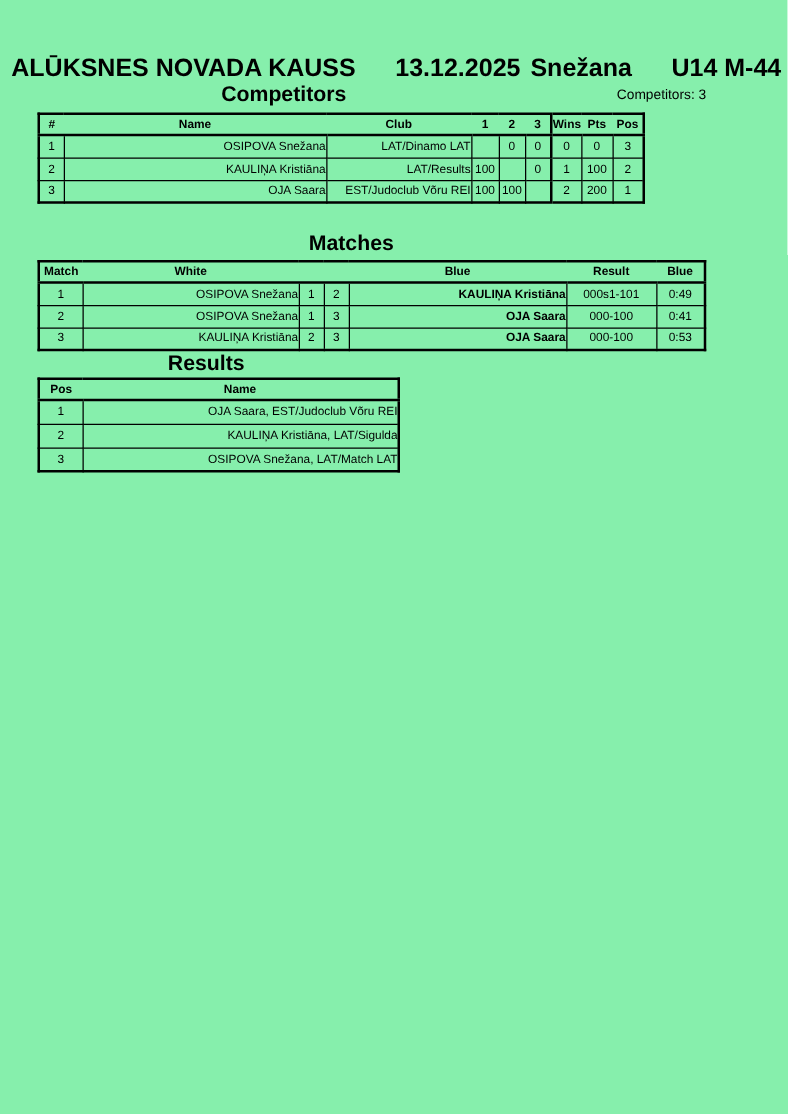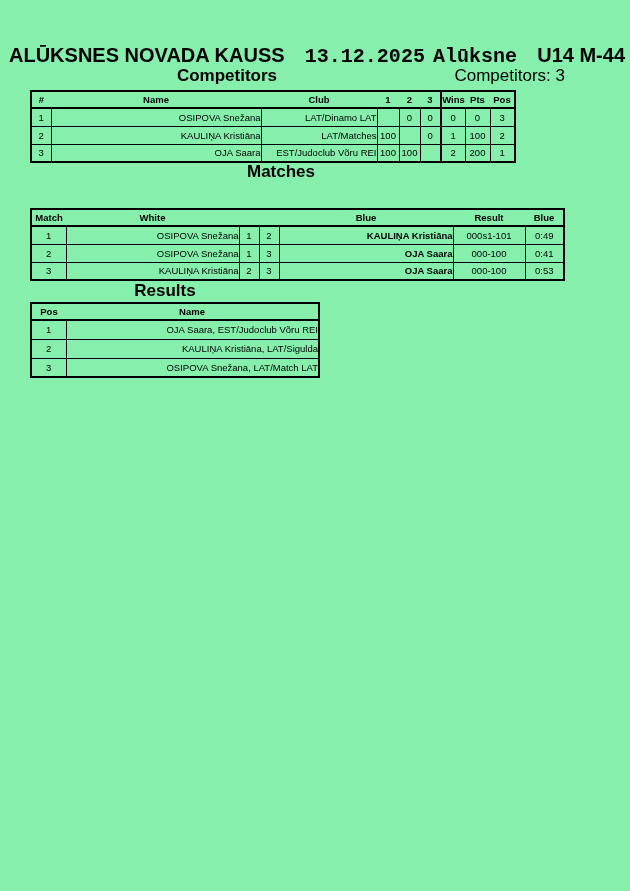--- a/index.html
+++ b/index.html
@@ -18,34 +18,34 @@
     left: 9px;
     width: 616px;
     display: flex;
     justify-content: space-between;
     align-items: baseline;
     font-weight: bold;
     font-size: 20px;
     line-height: 22px;
     white-space: nowrap;
   }
-  .title-mid { display: inline-flex; gap: 8px; font-family: Liberation Mono, monospace; }
+  .title-mid { display: inline-flex; gap: 8px; }
   .sec-title {
     position: absolute;
     transform: translateX(-50%);
     font-size: 17px;
     font-weight: bold;
     line-height: 12px;
     white-space: nowrap;
   }
   .count {
     position: absolute;
     top: 70px;
     right: 65px;
-    font-size: 17px;
+    font-size: 11px;
     line-height: 12px;
     white-space: nowrap;
   }
   table.tbl {
     position: absolute;
     border-collapse: collapse;
     table-layout: fixed;
     border: 2px solid #000000;
     font-size: 9.5px;
     line-height: 11px;
@@ -79,21 +79,21 @@
 </style>
 </head>
 <body>
 
 <div class="page">
 
   <div class="title">
     <span>ALŪKSNES NOVADA KAUSS</span>
     <span class="title-mid">
       <span>13.12.2025</span>
-      <span>Alūksne</span>
+      <span>Snežana</span>
     </span>
     <span>U14 M-44</span>
   </div>
 
   <div class="sec-title" style="left:227px; top:70px;">Competitors</div>
   <div class="count">Competitors: 3</div>
 
   <table class="tbl" id="competitors-table" style="left:30px; top:90px; width:484px;">
     <colgroup>
       <col style="width:20px">
@@ -127,21 +127,21 @@
         <td></td>
         <td>0</td>
         <td>0</td>
         <td class="thickL">0</td>
         <td>0</td>
         <td>3</td>
       </tr>
       <tr>
         <td>2</td>
         <td class="l pad9">KAULIŅA Kristiāna</td>
-        <td class="l pad4">LAT/Matches</td>
+        <td class="l pad4">LAT/Results</td>
         <td>100</td>
         <td></td>
         <td>0</td>
         <td class="thickL">1</td>
         <td>100</td>
         <td>2</td>
       </tr>
       <tr>
         <td>3</td>
         <td class="l pad9">OJA Saara</td>
@@ -149,21 +149,21 @@
         <td>100</td>
         <td>100</td>
         <td></td>
         <td class="thickL">2</td>
         <td>200</td>
         <td>1</td>
       </tr>
     </tbody>
   </table>
 
-  <div class="sec-title" style="left:281px; top:166px;">Matches</div>
+  <div class="sec-title" style="left:281px; top:189px;">Matches</div>
 
   <table class="tbl" id="matches-table" style="left:30px; top:208px; width:533px;">
     <colgroup>
       <col style="width:35px">
         <col style="width:173px">
         <col style="width:20px">
         <col style="width:20px">
       <col style="width:174px">
         <col style="width:72px">
         <col style="width:39px">

